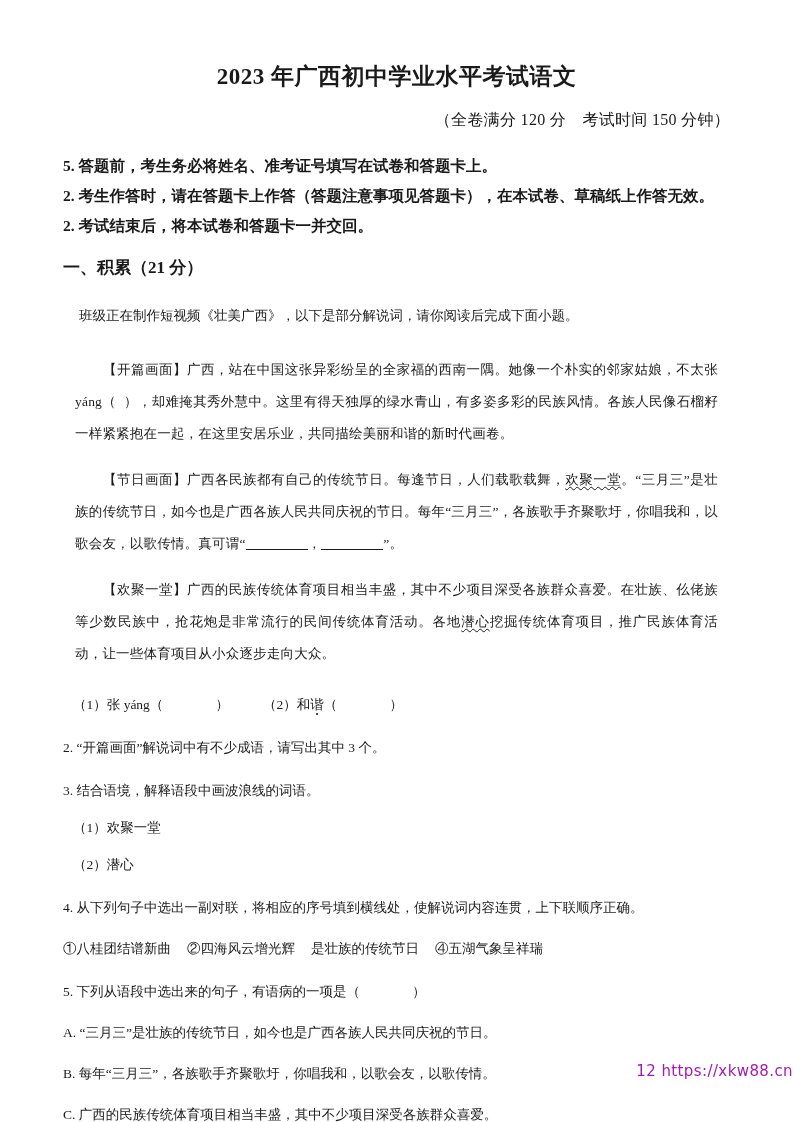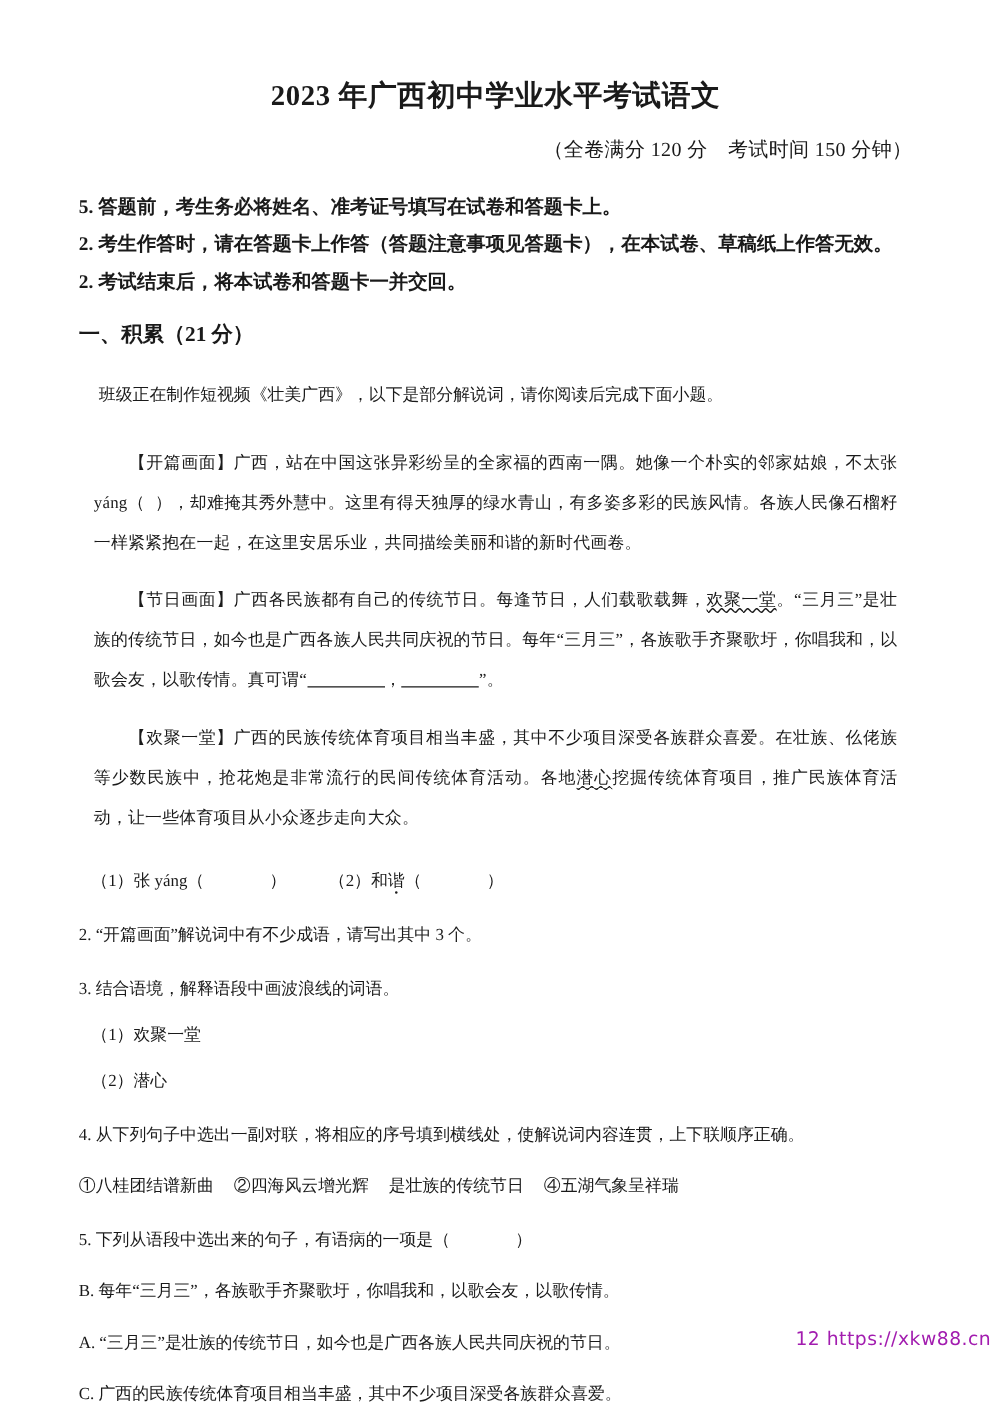--- a/index.html
+++ b/index.html
@@ -217,18 +217,18 @@
     <span>从下列句子中选出一副对联，将相应的序号填到横线处，使解说词内容连贯，上下联顺序正确。</span>
   </p>
   <p class="q-opts-inline">
     <span>①八桂团结谱新曲</span><span class="spacer-mid"></span><span>②四海风云增光辉</span><span class="spacer-mid"></span><span>是壮族的传统节日</span><span class="spacer-mid"></span><span>④五湖气象呈祥瑞</span>
   </p>
 
   <p class="q">
     <span>5.</span>
     <span>下列从语段中选出来的句子，有语病的一项是（</span><span class="answer-paren">&nbsp;&nbsp;&nbsp;</span><span>）</span>
   </p>
+  <p class="opt">A. “三月三”是壮族的传统节日，如今也是广西各族人民共同庆祝的节日。</p>
   <p class="opt">B. 每年“三月三”，各族歌手齐聚歌圩，你唱我和，以歌会友，以歌传情。</p>
-  <p class="opt">A. “三月三”是壮族的传统节日，如今也是广西各族人民共同庆祝的节日。</p>
   <p class="opt">C. 广西的民族传统体育项目相当丰盛，其中不少项目深受各族群众喜爱。</p>
 
   <div class="watermark">12 https://xkw88.cn</div>
 </div>
 
 </body></html>

